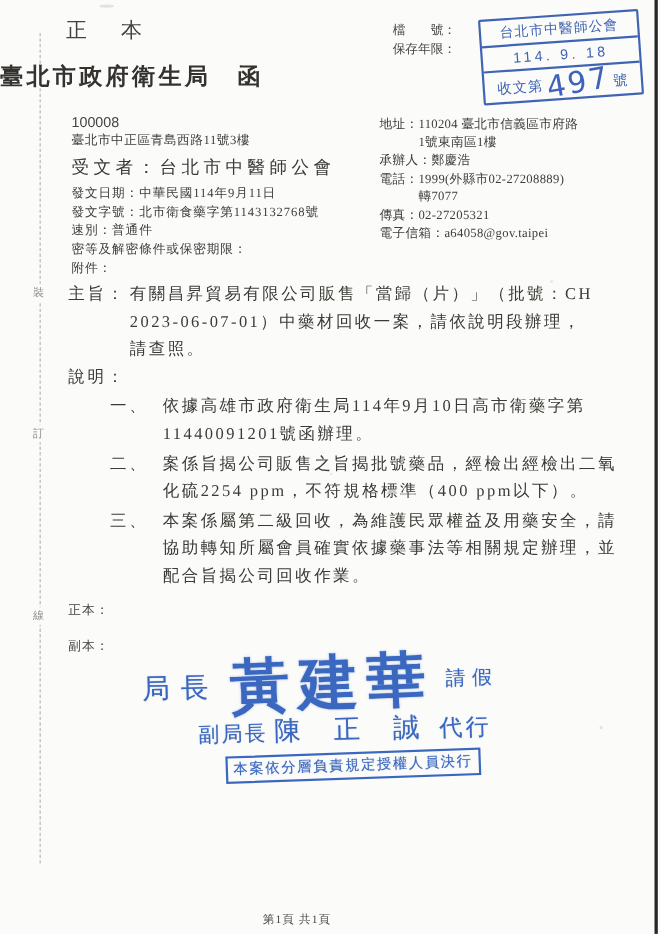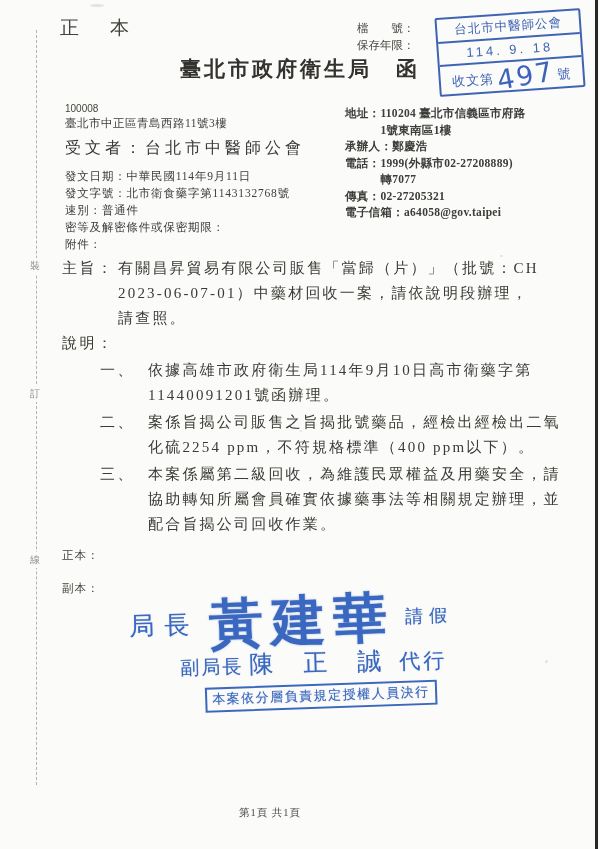--- a/index.html
+++ b/index.html
@@ -31,32 +31,32 @@
   }
   .stamp-org{font-size:12.5px;padding:3px 2px 2px;border-bottom:2px solid #4064b4;letter-spacing:1px;}
   .stamp-date{font-size:13px;padding:3px 2px;border-bottom:2px solid #4064b4;letter-spacing:3px;font-family:"Liberation Sans","DejaVu Sans",sans-serif;}
   .stamp-receipt{font-size:13px;padding:4px 2px 3px;display:flex;align-items:baseline;justify-content:center;gap:3px;letter-spacing:1px;}
   .handwritten{
     font-size:27px;line-height:14px;font-family:"DejaVu Sans",sans-serif;
     transform:rotate(-6deg) translateY(4px);display:inline-block;letter-spacing:2px;color:#3f63bd;
   }
 
   .doc-title{
-    position:absolute;left:0;top:55px;width:600px;text-align:center;
+    position:absolute;left:0;top:55px;width:600px;text-align:left;
     font-size:21px;letter-spacing:3px;color:#33322f;font-weight:600;
   }
 
   .recipient{position:absolute;left:65px;top:103px;}
-  .recipient .postal{font-size:10px;font-family:"Liberation Sans","DejaVu Sans",sans-serif;color:#45443f;}
+  .recipient .postal{font-size:13px;font-family:"Liberation Sans","DejaVu Sans",sans-serif;color:#45443f;}
   .recipient .addr{font-size:11.5px;margin-top:2px;letter-spacing:0.5px;}
   .recipient .to{font-size:16px;margin-top:7px;letter-spacing:4px;color:#3a3936;font-family:Liberation Serif, serif;}
 
   .lines{white-space:pre-line;}
   .meta-left{position:absolute;left:65px;top:168px;font-size:11.5px;line-height:17px;letter-spacing:0.8px;}
-  .meta-right{position:absolute;left:345px;top:105px;width:250px;font-size:11.5px;line-height:16.5px;letter-spacing:0.3px;font-weight:bold;}
+  .meta-right{position:absolute;left:345px;top:105px;width:250px;font-size:11.5px;line-height:16.5px;letter-spacing:0.3px;}
 
   .body-col{position:absolute;left:62px;top:256px;width:512px;}
   .para{display:flex;align-items:flex-start;}
   .plabel{flex:0 0 56px;font-size:15px;letter-spacing:2.5px;line-height:25px;color:#3b3a36;}
   .pcontent{font-size:15px;letter-spacing:2.2px;line-height:25px;color:#3b3a36;width:452px;}
   .sec-label{font-size:15px;letter-spacing:2.5px;line-height:25px;color:#3b3a36;}
   .item{display:flex;align-items:flex-start;margin-left:38px;margin-top:2px;}
   .ilabel{flex:0 0 48px;font-size:15px;letter-spacing:2.5px;line-height:25px;color:#3b3a36;}
   .item .pcontent{width:414px;}
 
@@ -74,21 +74,21 @@
             text-shadow:0 0 2px rgba(58,103,191,.55);transform:rotate(-1deg);}
   .sig-status{font-size:18px;letter-spacing:6px;align-self:flex-start;margin-top:14px;text-shadow:0 0 1px rgba(58,103,191,.5);}
   .sig-row2{display:flex;align-items:baseline;gap:6px;margin-left:62px;margin-top:-2px;}
   .sig-deputy-title{font-size:19px;letter-spacing:2px;text-shadow:0 0 1px rgba(58,103,191,.5);}
   .sig-deputy-name{font-size:24px;letter-spacing:12px;text-shadow:0 0 1px rgba(58,103,191,.55);}
   .sig-deputy-action{font-size:21px;letter-spacing:3px;text-shadow:0 0 1px rgba(58,103,191,.5);}
   .sig-box{display:inline-block;margin-left:86px;margin-top:5px;border:2px solid #3a67bf;
            font-size:13px;letter-spacing:1.5px;padding:1px 5px 2px;transform:rotate(-0.5deg);
            text-shadow:0 0 1px rgba(58,103,191,.5);}
 
-  .footer{position:absolute;left:0;top:806px;width:540px;text-align:center;font-size:10.5px;letter-spacing:1px;color:#4a4945;}
+  .footer{position:absolute;left:0;top:829px;width:540px;text-align:center;font-size:10.5px;letter-spacing:1px;color:#4a4945;}
 
   
   .speck{position:absolute;border-radius:50%;background:#c9c9c3;opacity:.5;}
   .s1{left:90px;top:4px;width:14px;height:3px;}
   .s2{left:545px;top:660px;width:3px;height:3px;}
   .s3{left:300px;top:430px;width:2px;height:2px;}
   .s4{left:500px;top:255px;width:3px;height:2px;}
 </style>
 </head>
 <body>

